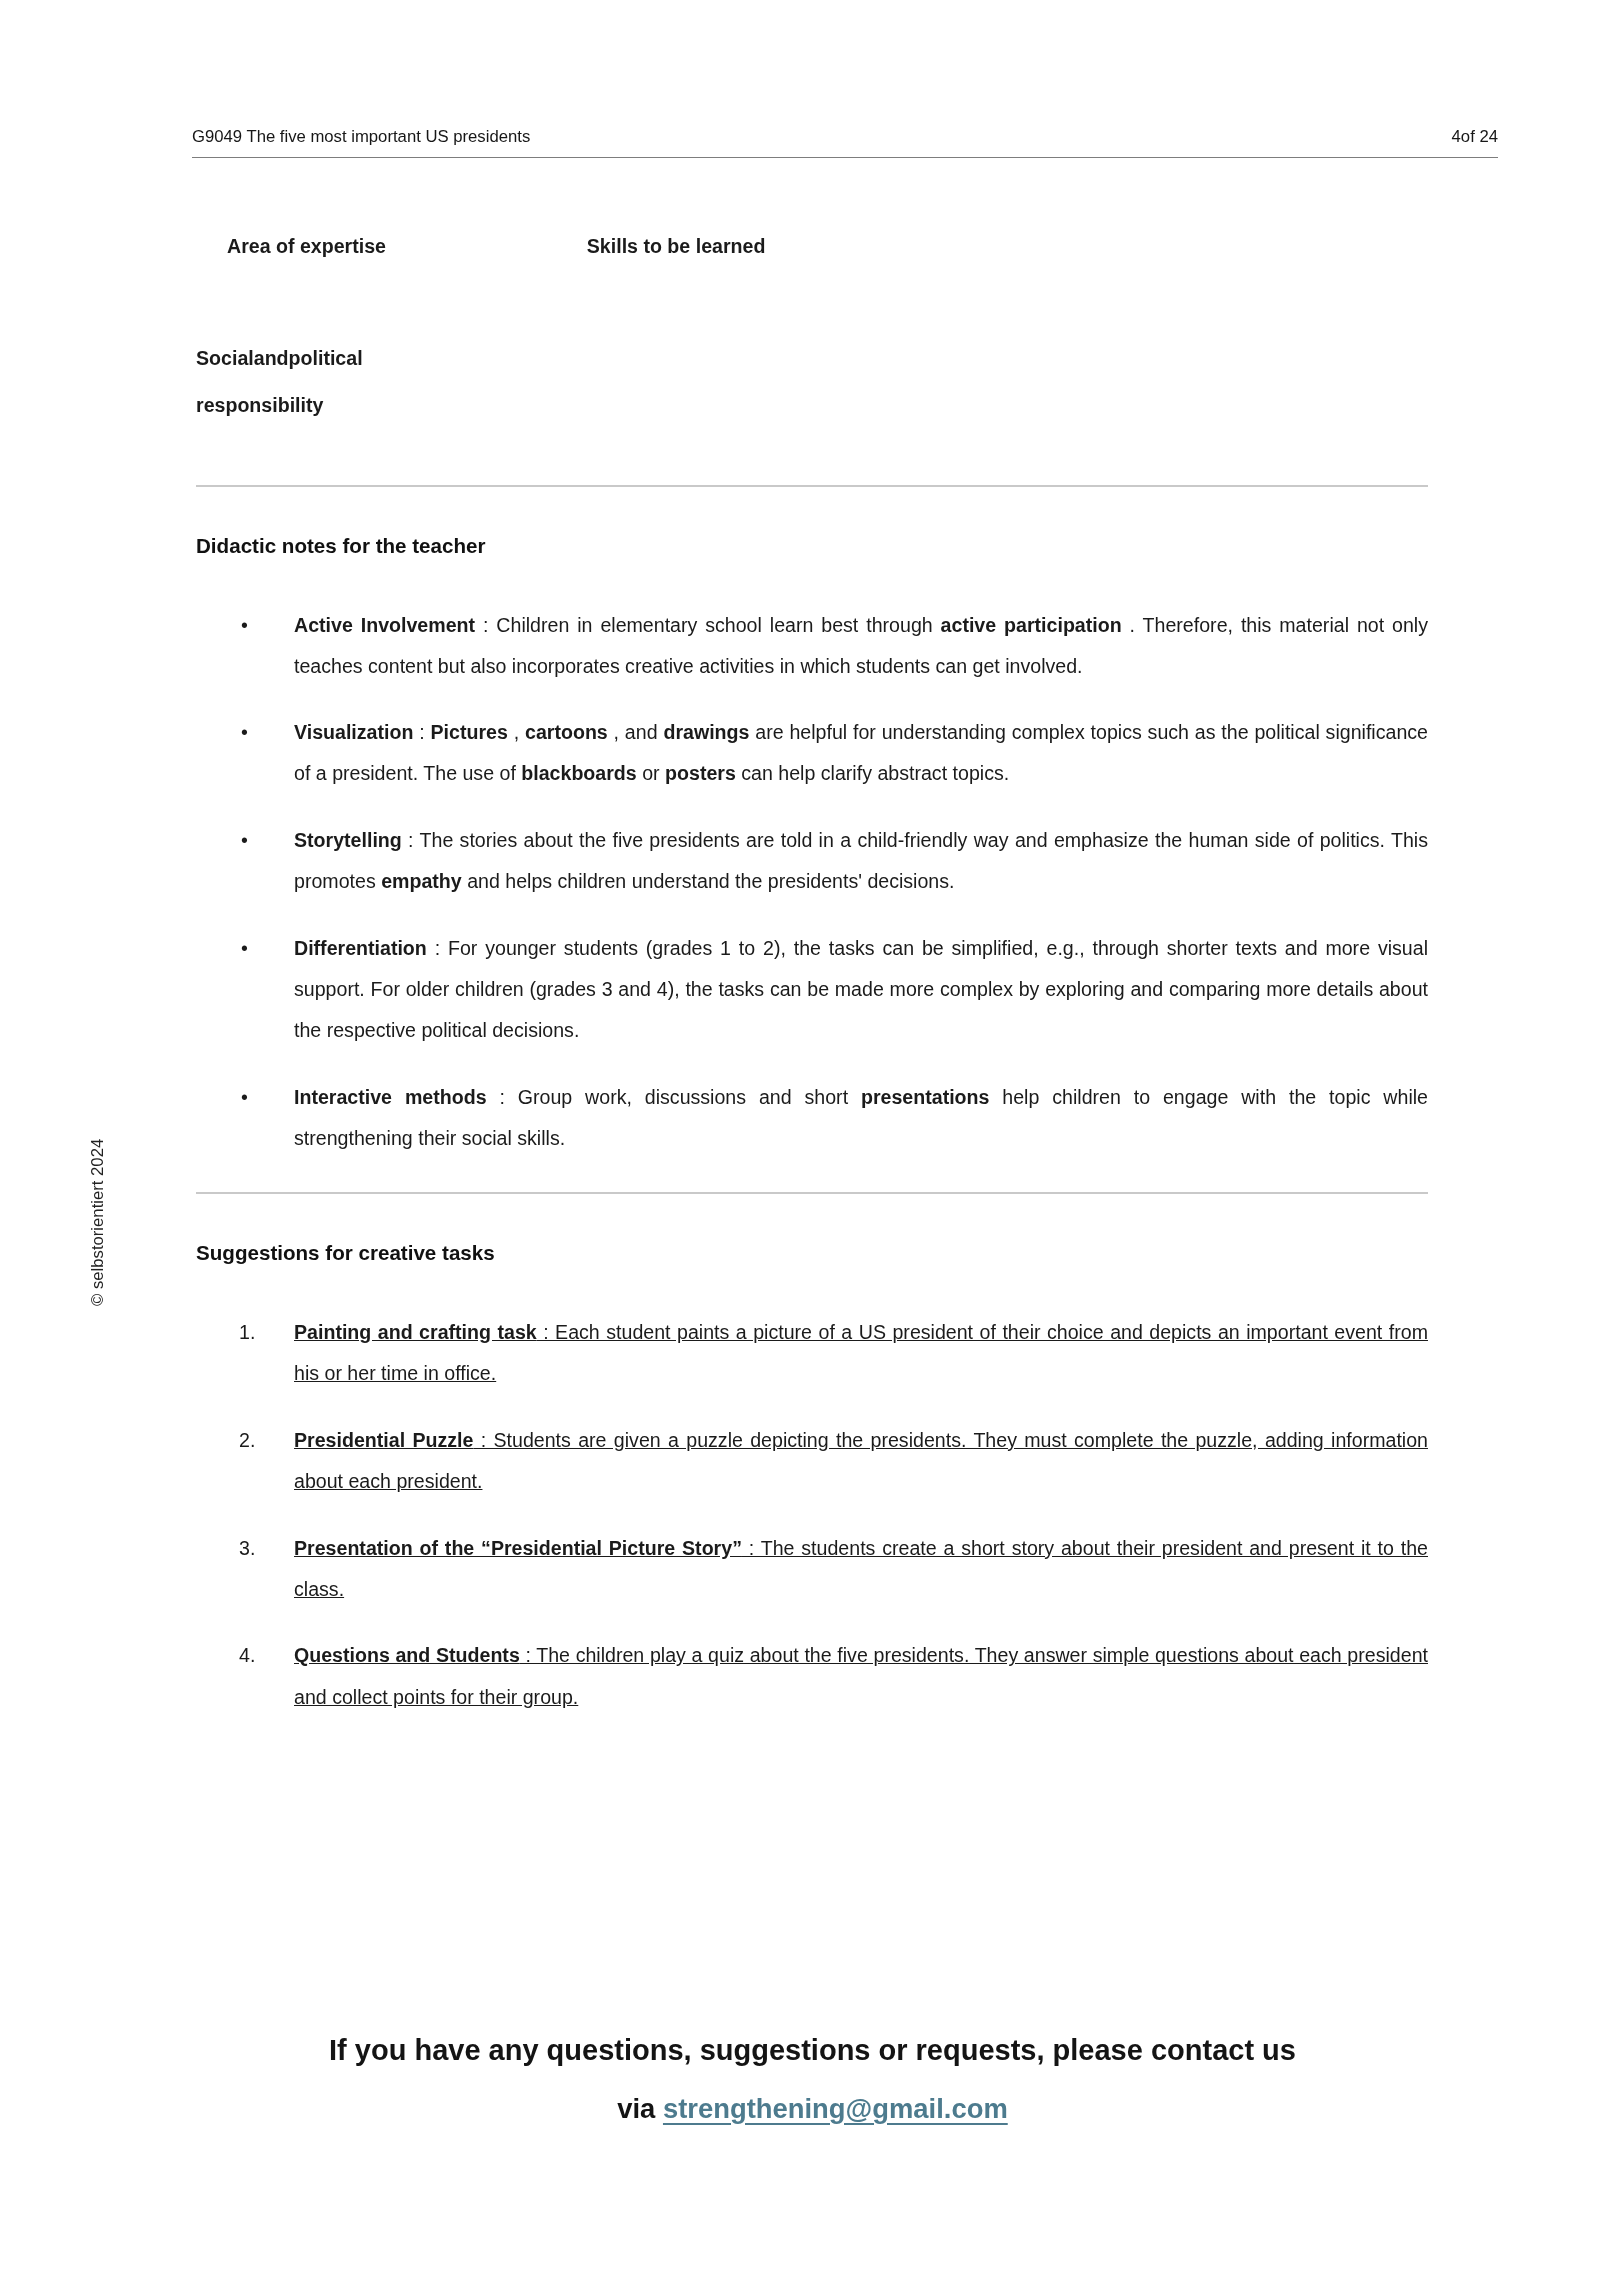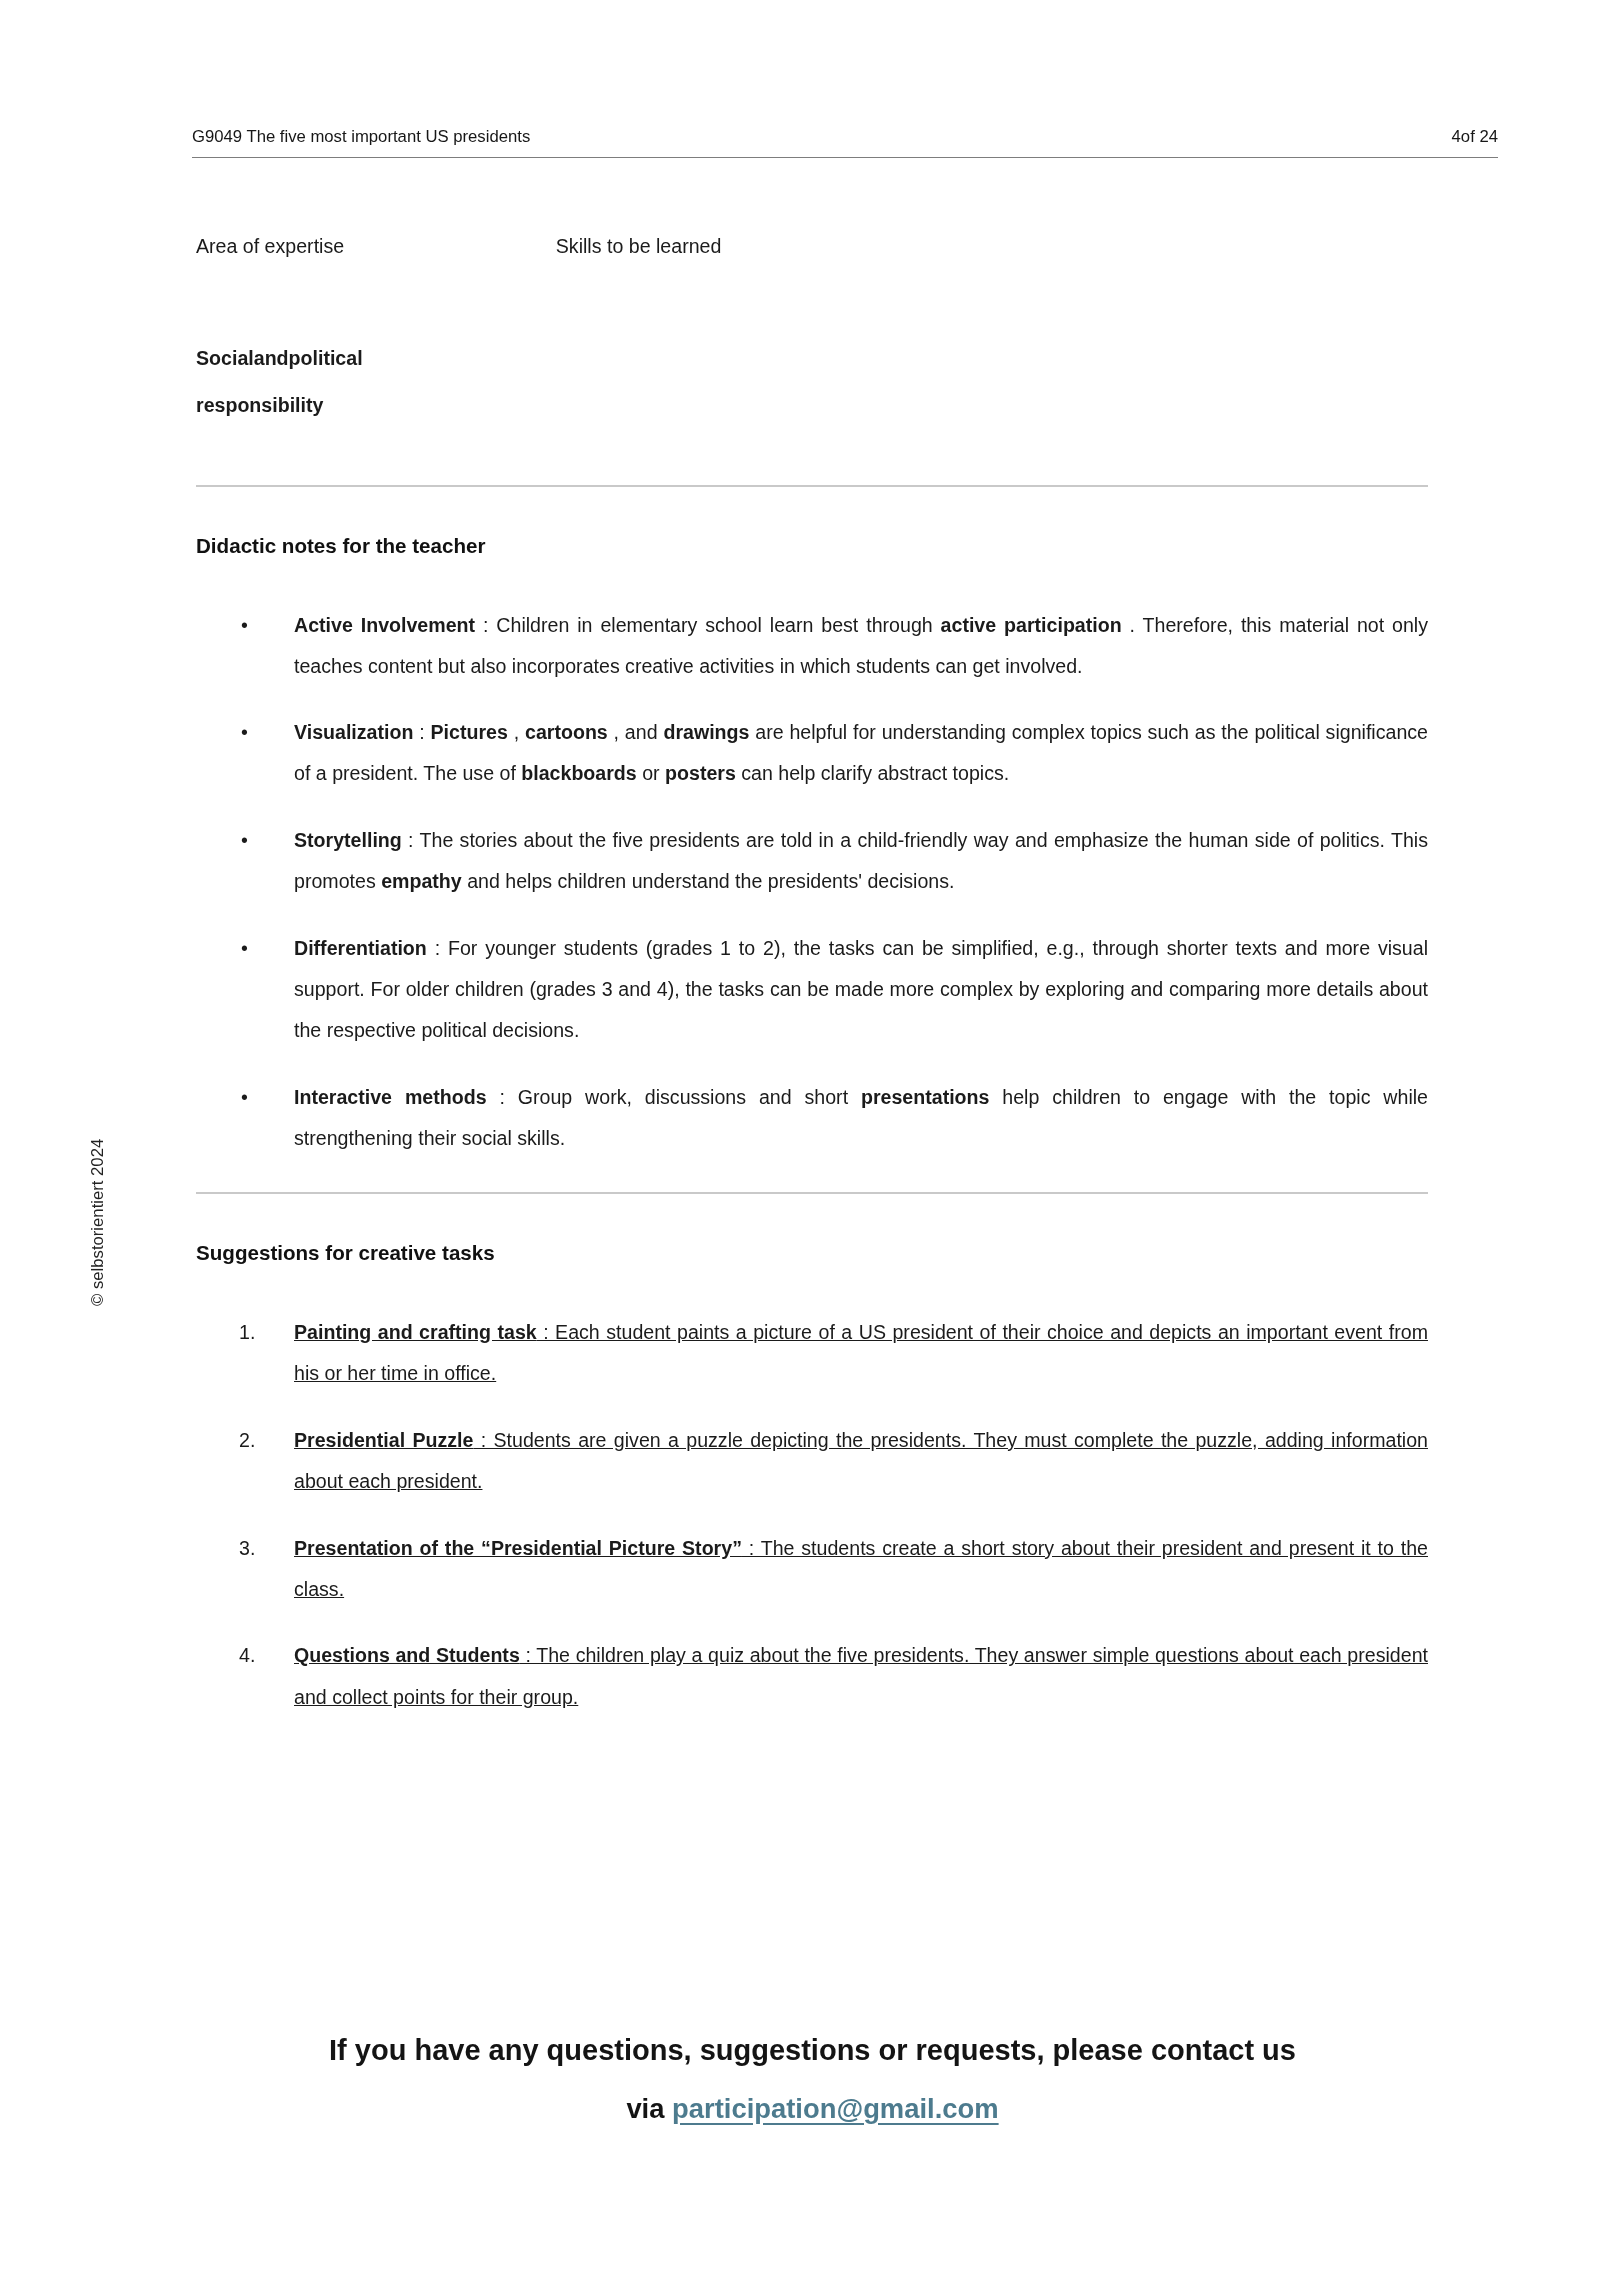--- a/index.html
+++ b/index.html
@@ -41,21 +41,21 @@
     left: 196px; right: 193px; top: 235px;
   }
 
   .skills-table {
     display: grid;
     grid-template-columns: 348px 1fr;
     column-gap: 11.8px;
     row-gap: 76px;
     font-size: 19.6px;
   }
-  .thead { font-weight: 400; line-height: 1.2; }
+  .thead { font-weight: 700; line-height: 1.2; margin-left: 31px; }
   .cell-area { font-weight: 700; line-height: 2.4; }
   .area-line1 { display: flex; justify-content: flex-start; }
   .cell-skills p {
     text-align: justify;
     line-height: 2.4;
     padding-left: 16.7px;
     text-indent: -16.7px;
   }
   .cell-skills p + p { margin-top: 45px; }
 
@@ -159,16 +159,16 @@
       <li><span class="b">Presidential Puzzle</span><span> : Students are given a puzzle depicting the presidents. They must complete the puzzle, adding information about each president.</span></li>
       <li><span class="b">Presentation of the “Presidential Picture Story”</span><span> : The students create a short story about their president and present it to the class.</span></li>
       <li><span class="b">Questions and Students</span><span> : The children play a quiz about the five presidents. They answer simple questions about each president and collect points for their group.</span></li>
     </ol>
 
 </main>
 
 <footer class="contact-footer">
   <div class="f1">If you have any questions, suggestions or requests, please contact us</div>
   <div class="f2">
-    <span>via </span><a class="email" href="#">participation@gmail.com</a>
+    <span>via </span><a class="email" href="#">strengthening@gmail.com</a>
   </div>
 </footer>
 
 
 </body></html>

